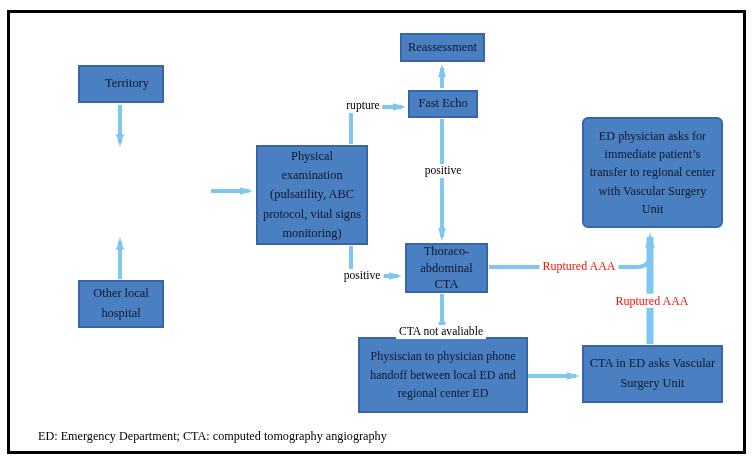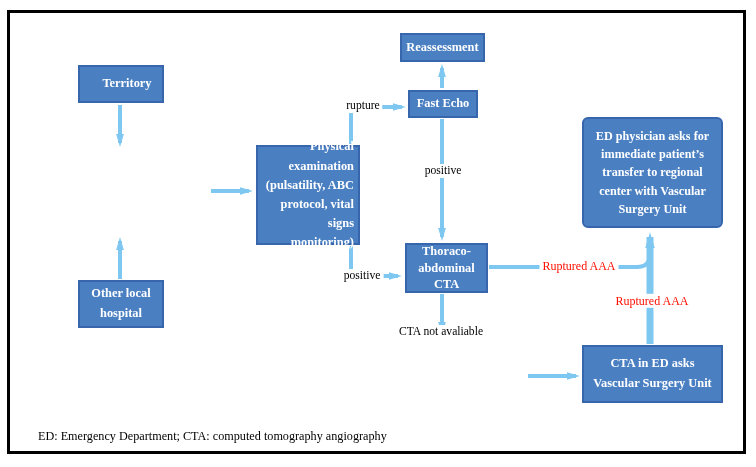--- a/index.html
+++ b/index.html
@@ -11,22 +11,22 @@
     position:absolute; left:7px; top:10px; width:739px; height:444px;
     border:3px solid var(--frame,#000); box-sizing:border-box; background:#fff;
   }
   svg.arrows { position:absolute; left:0; top:0; width:756px; height:467px; }
   .arrow  { stroke:var(--arrow,#7ec7f0); stroke-width:4; fill:none; }
   .arrow.thick { stroke-width:7; }
   .ah { fill:var(--arrow,#7ec7f0); }
   .node {
     position:absolute; box-sizing:border-box;
     background:var(--node-fill,#4a7fc1); border:2px solid var(--node-border,#3766ac);
-    color:#ffffff; display:flex; align-items:center; justify-content:center;
-    text-align:center; font-size:12.4px; line-height:1.58; padding:2px 4px;font-weight:bold;
+    color:#0f172a; display:flex; align-items:center; justify-content:center;
+    text-align:center; font-size:12.4px; line-height:1.58; padding:2px 4px;
   }
   .node.small-pad { padding:1px 2px; }
   .elabel {
     position:absolute; transform:translate(-50%,-50%); background:#ffffff;
     color:#000; font-size:11.6px; white-space:nowrap; padding:0 3px; line-height:1.2;
   }
   .elabel.red { color:var(--red,#ff0000); font-size:12px; }
   .footer {
     position:absolute; left:38px; top:429px; color:#000000; font-size:12.2px; white-space:nowrap;
   }
@@ -57,28 +57,29 @@
     <path class="arrow" d="M528,376 L576,376" marker-end="url(#ah-n)"></path>
     <path class="arrow" d="M489,267 L637,267 Q650,267 650,254"></path>
     <path class="arrow thick" d="M650,344 L650,237" marker-end="url(#ah-b)"></path>
   </svg>
 
   <div class="node" style="left:78px; top:65px; width:86px; height:38px;padding-left:16px;">Territory</div>
 
 
   <div class="node" style="left:78px; top:280px; width:86px; height:48px;">Other local hospital</div>
 
-  <div class="node" style="left:256px; top:145px; width:104px; height:100px; line-height:1.55;text-align:right;">Physical examination (pulsatility, ABC protocol, vital signs monitoring)</div>
+  <div class="node" style="left:256px; top:145px; width:112px; height:100px; line-height:1.55;">Physical examination (pulsatility, ABC protocol, vital signs monitoring)</div>
 
   <div class="node" style="left:400px; top:33px; width:85px; height:29px;">Reassessment</div>
 
   <div class="node" style="left:408px; top:90px; width:70px; height:28px;">Fast Echo</div>
 
   <div class="node small-pad" style="left:405px; top:243px; width:83px; height:50px; line-height:1.35;">Thoraco-abdominal CTA</div>
 
+  <div class="node" style="left:358px; top:337px; width:170px; height:76px; font-size:12px;">Physiscian to physician phone handoff between local ED and regional center ED</div>
 
   <div class="node" style="left:582px; top:345px; width:141px; height:58px;">CTA in ED asks Vascular Surgery Unit</div>
 
   <div class="node" style="left:582px; top:117px; width:141px; height:111px; font-size:12.2px; line-height:1.5;border-radius:6px;">ED physician asks for immediate patient’s transfer to regional center with Vascular Surgery Unit</div>
 
   <span class="elabel" style="left:363px; top:106px;">rupture</span>
 
   <span class="elabel" style="left:443px; top:171px;">positive</span>
 
   <span class="elabel" style="left:362px; top:276px;">positive</span>

